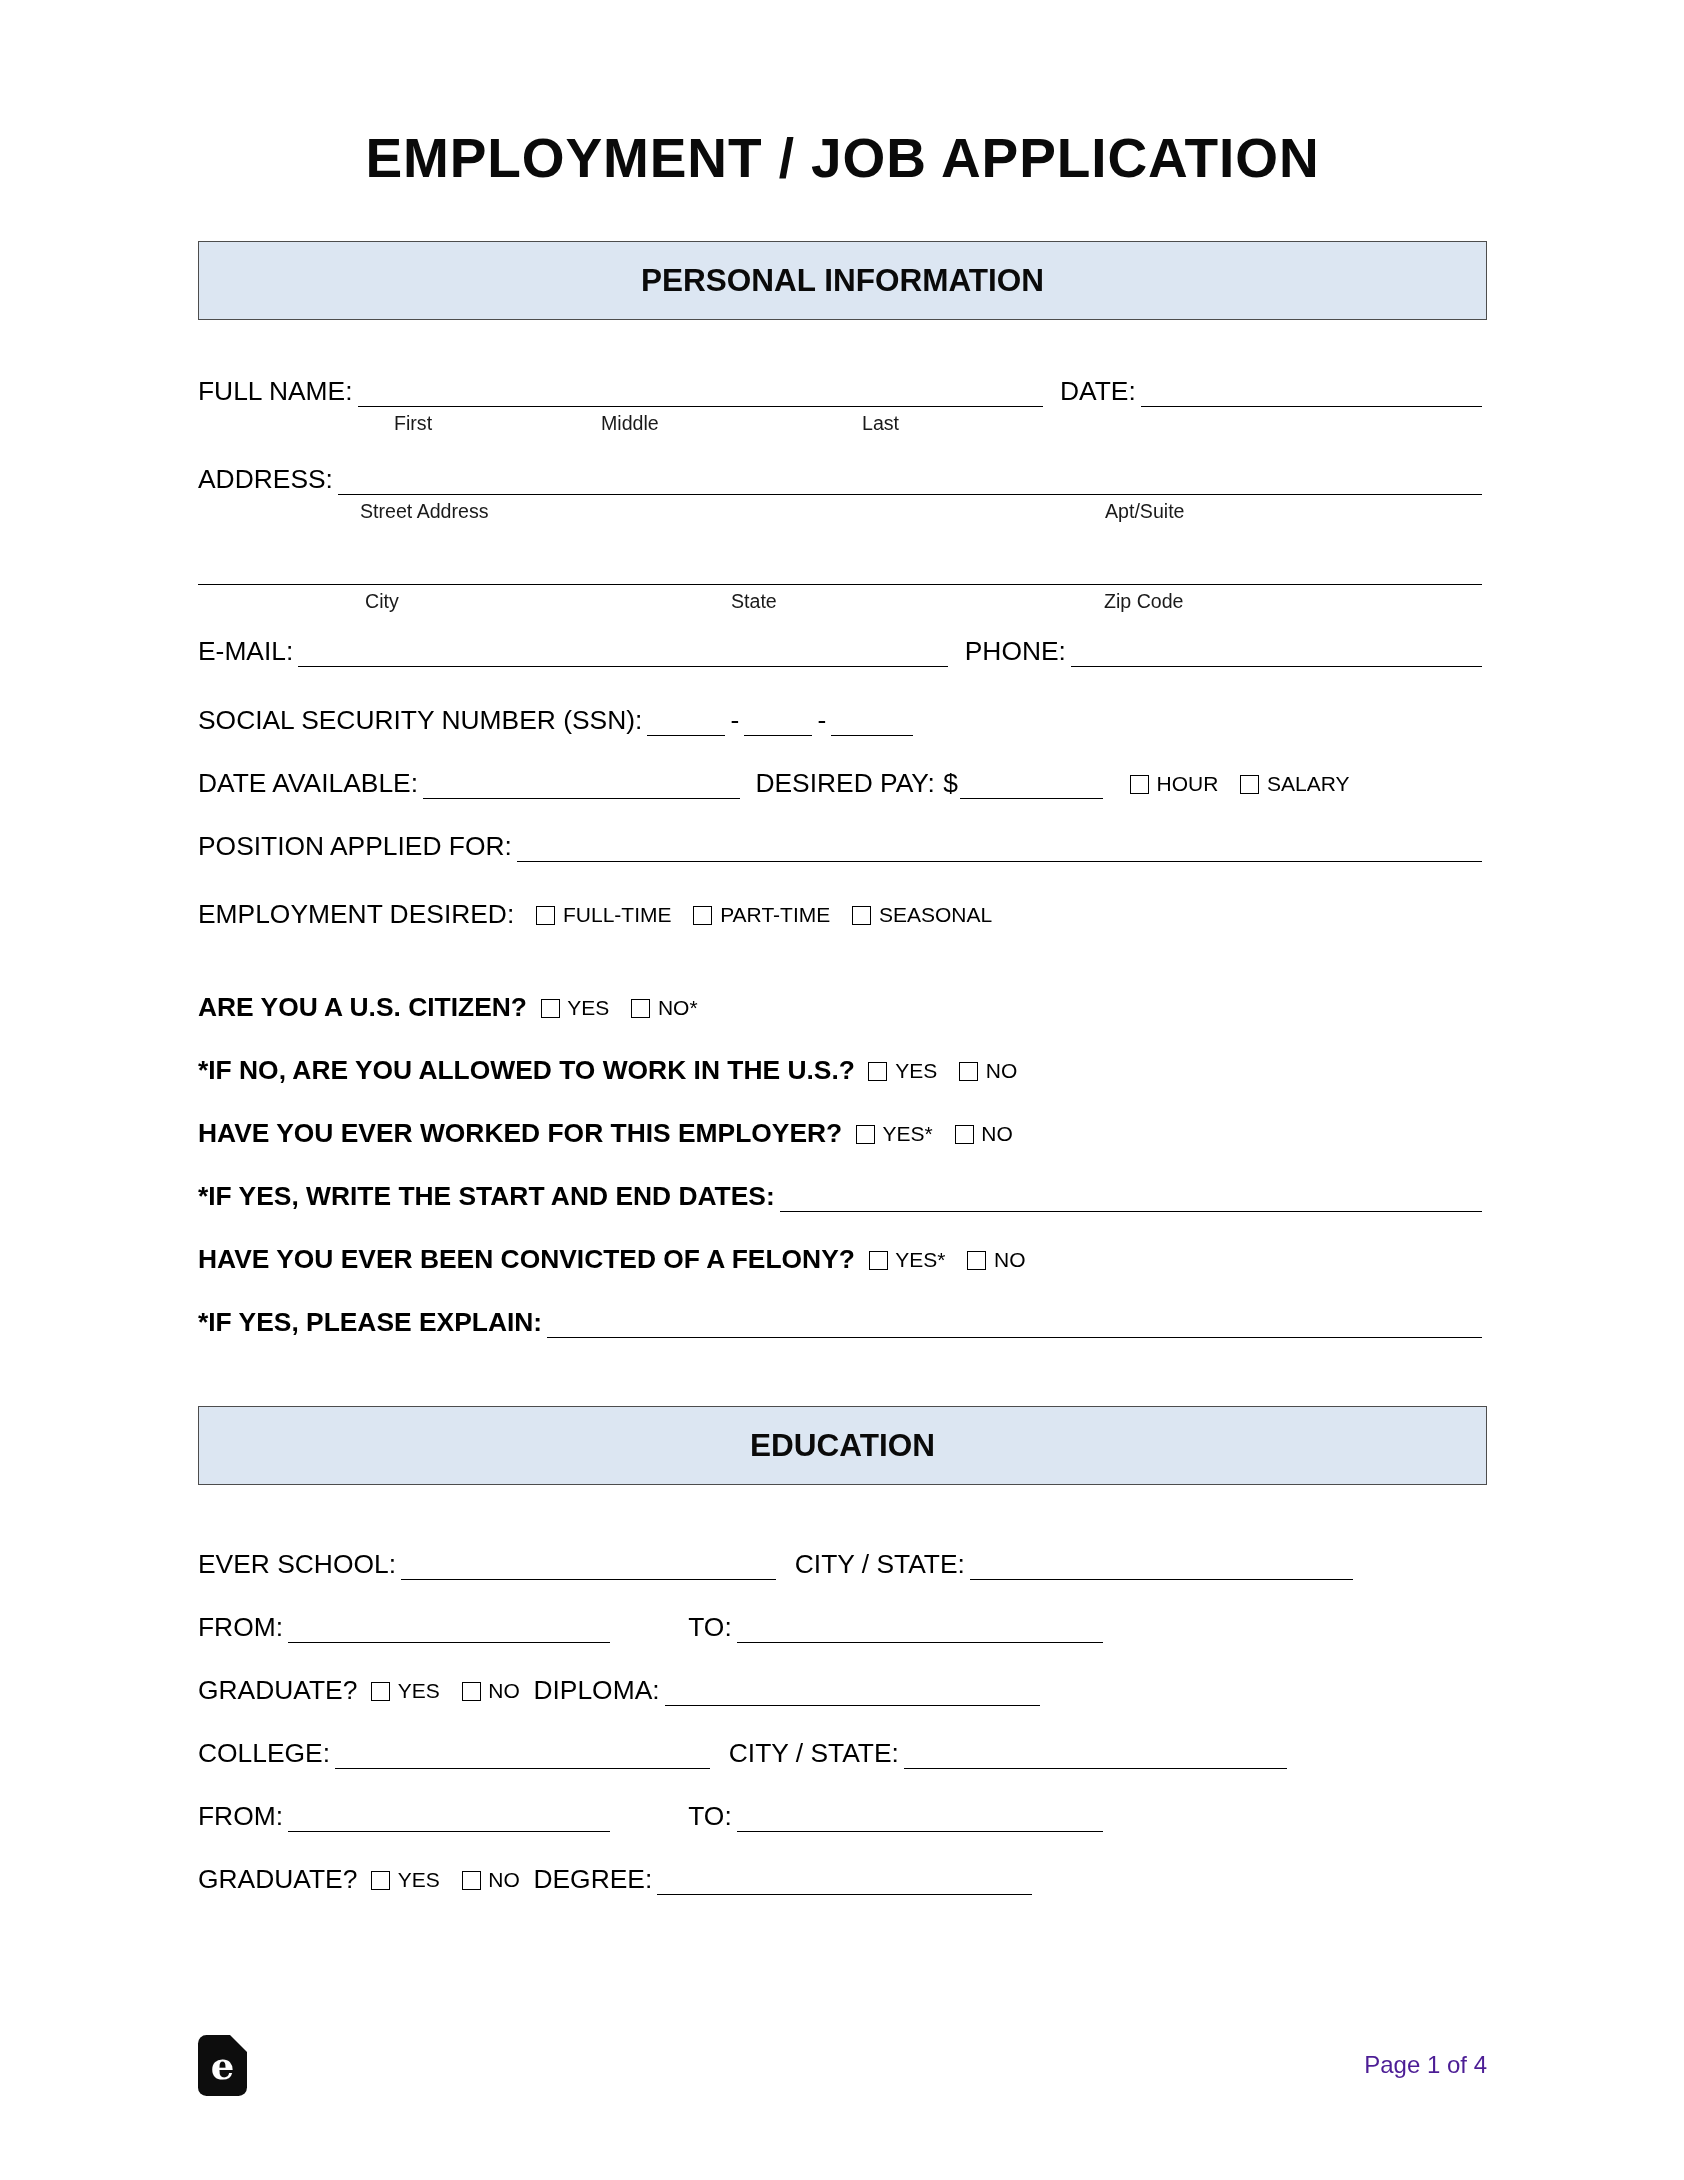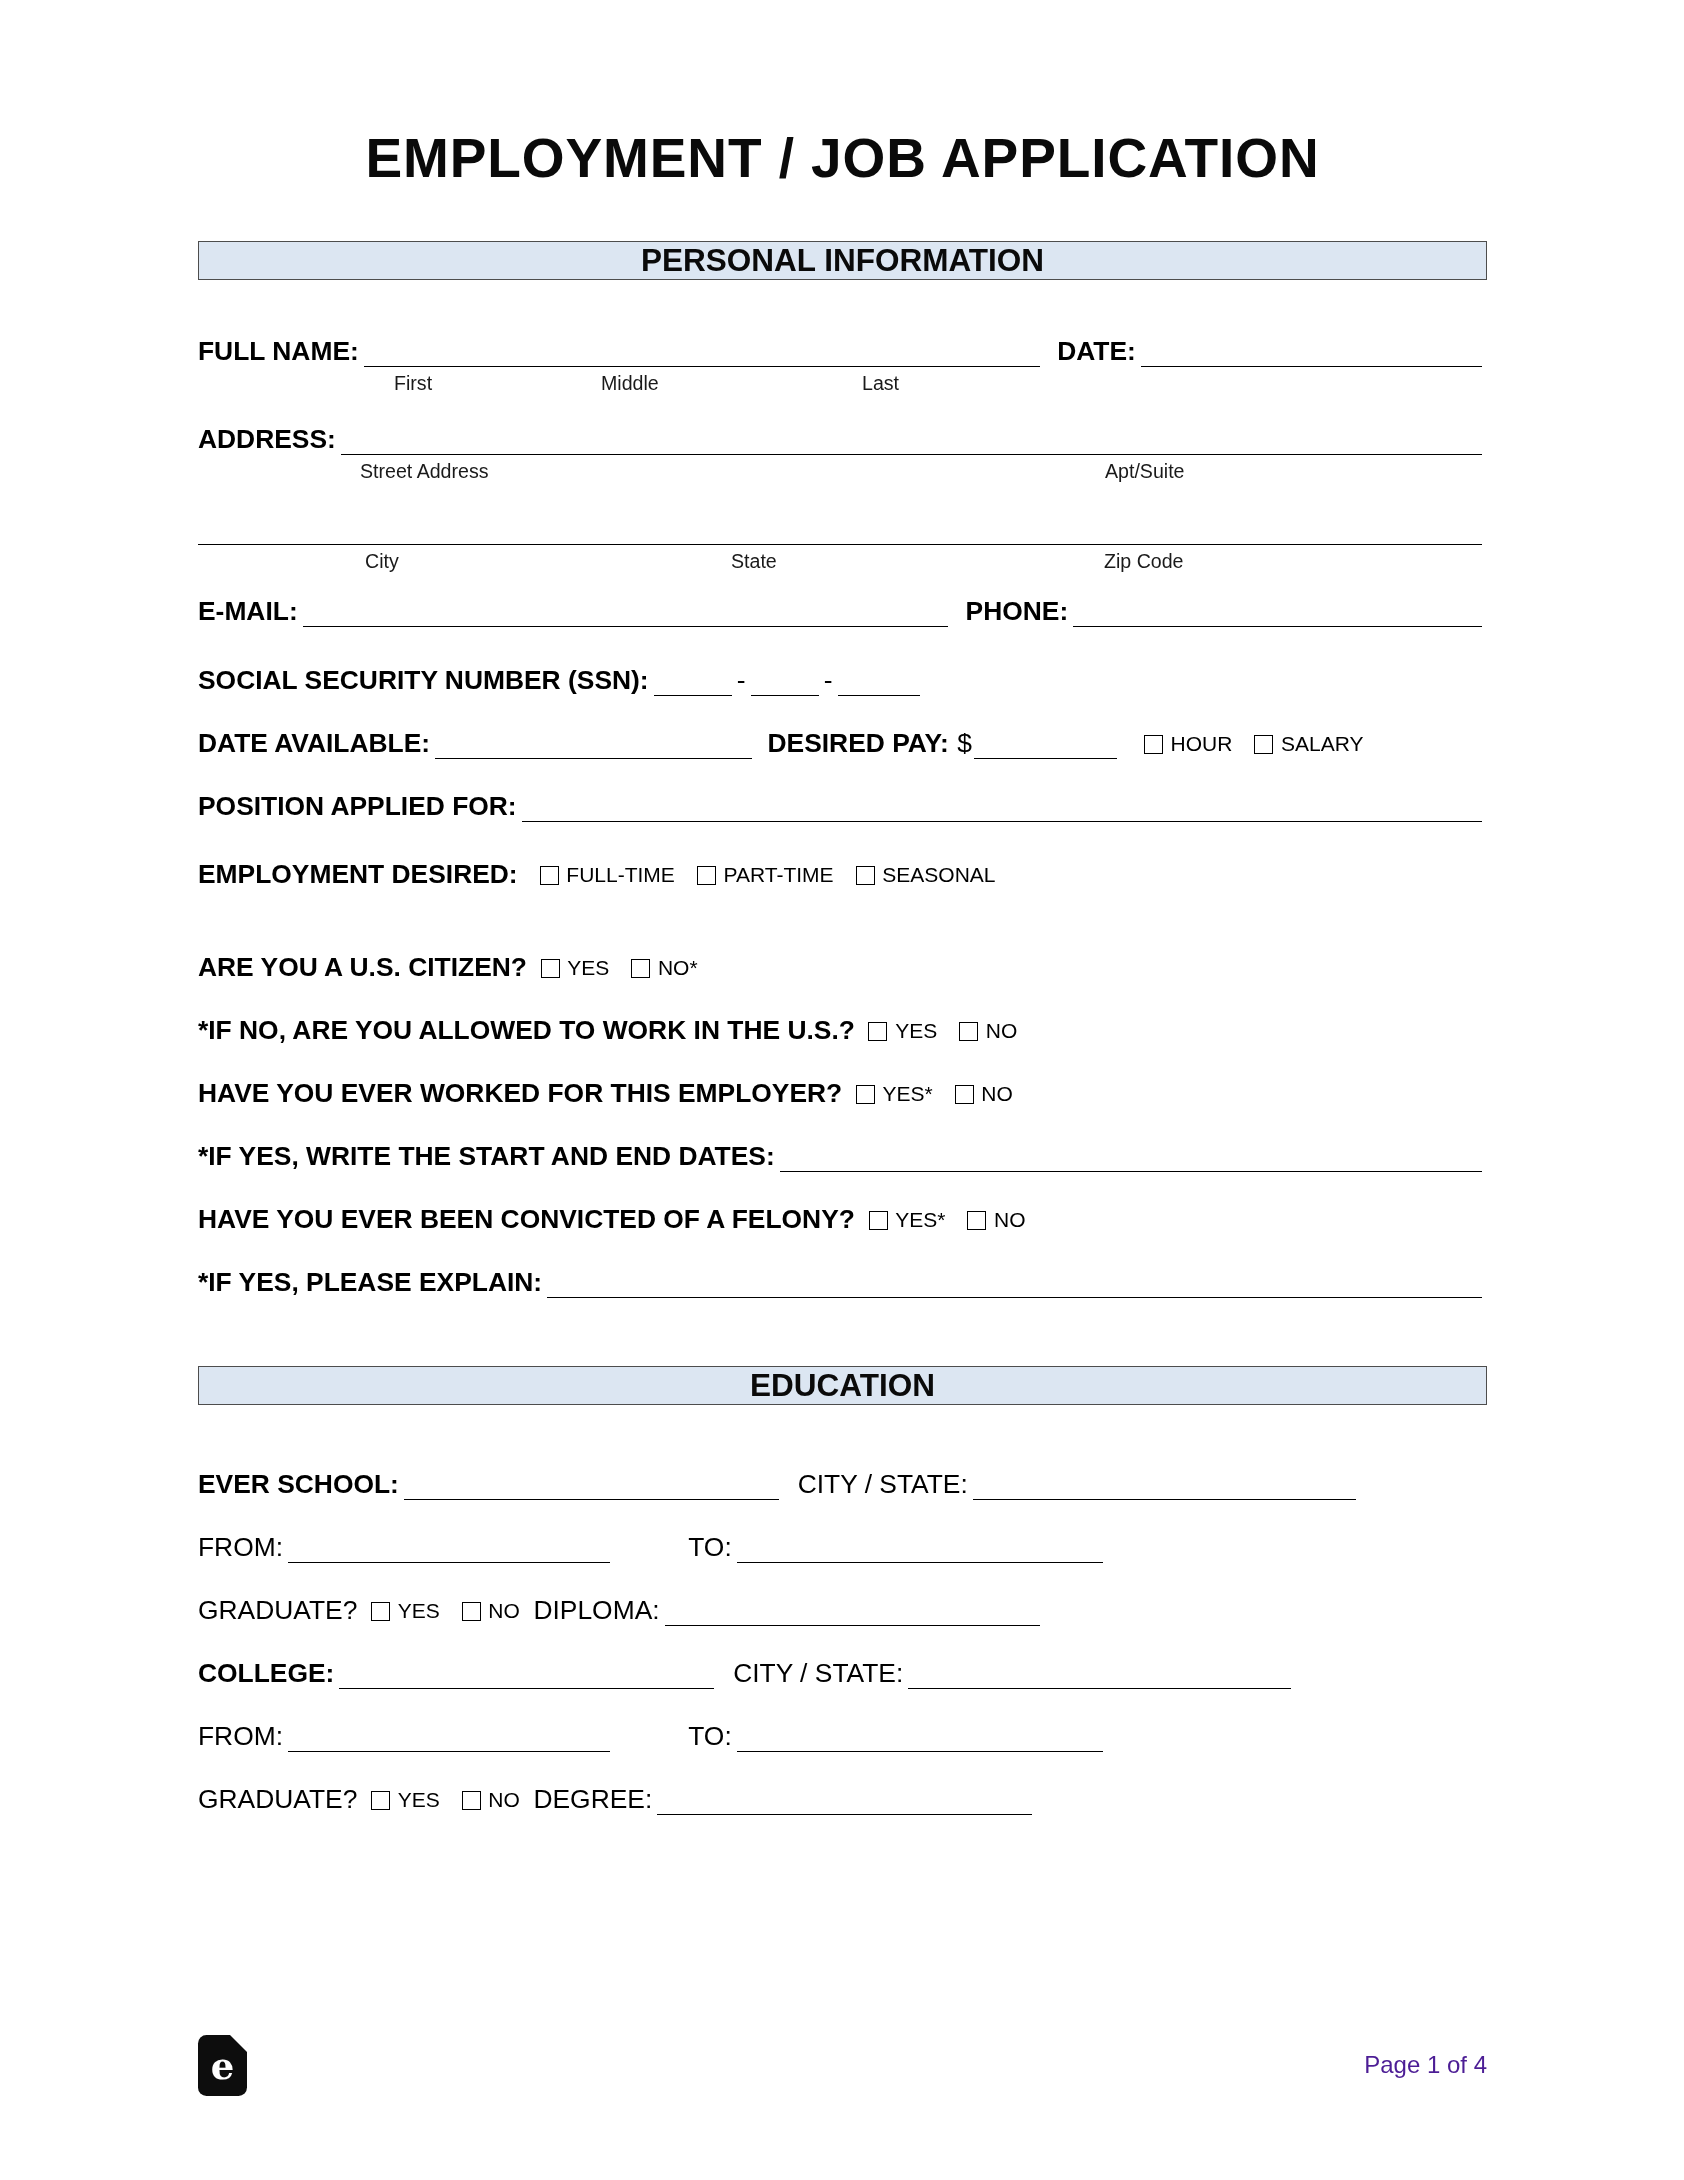--- a/index.html
+++ b/index.html
@@ -11,28 +11,28 @@
   .page { position:absolute; top:0; left:0; width:1685px; height:2181px; padding:0 198px; }
 
   .title {
     margin-top:126px; text-align:center;
     font-size:55px; font-weight:bold; letter-spacing:0.9px; color:#0a0a0a;
   }
 
   .bar {
     background:#dce6f2; border:1.7px solid #4d4d4d;
     text-align:center; font-size:31.5px; font-weight:bold;
-    padding:0 0; color:#0a0a0a;
+    padding:20px 0; color:#0a0a0a;
   }
 
   .row {
     display:flex; align-items:flex-end;
     font-size:26.4px; line-height:32px; white-space:nowrap;
   }
-  .b { font-weight:bold; }
+  .b { font-weight:normal; }
 
   .blank {
     display:inline-block; height:29px;
     border-bottom:1.7px solid #000;
     margin:0 5.1px;
   }
   .grow { flex:1 1 auto; }
 
   .sub-row { position:relative; height:27px; font-size:19.6px; color:#1a1a1a; margin-top:3.4px; }
   .sub-row span { position:absolute; top:1.7px; }

